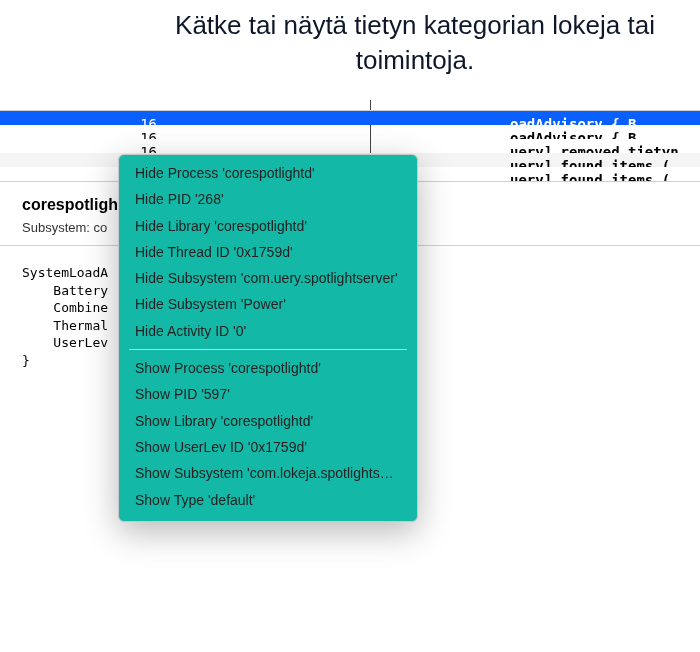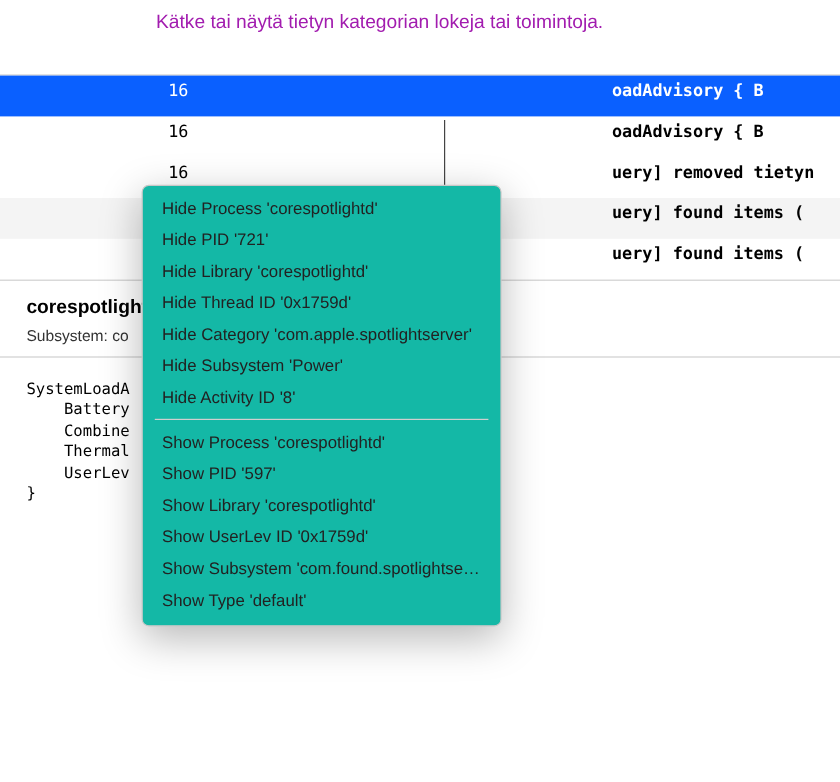--- a/index.html
+++ b/index.html
@@ -5,25 +5,25 @@
     * { margin: 0; padding: 0; box-sizing: border-box; }
     body {
       font-family: -apple-system, BlinkMacSystemFont, "Helvetica Neue", Arial, sans-serif;
       background: #ffffff;
       width: 700px;
       height: 652px;
       position: relative;
       overflow: hidden;
     }
     .caption {
-      text-align: left;
-      font-size: 16px;
+      text-align: center;
+      font-size: 26px;
       line-height: 1.35;
       padding: 8px 0 4px 0;
-      color: #a21caf;
+      color: #0f172a;
       margin-left: 130px;
     }
     .pointer-line {
       position: absolute;
       left: 370px;
       top: 100px;
       width: 1px;
       height: 82px;
       background: #444;
     }
@@ -31,21 +31,21 @@
       border: 1px solid #d0d0d0;
       border-left: none;
       border-right: none;
       margin-top: 28px;
       position: relative;
       font-family: ui-monospace, Menlo, Monaco, monospace;
       font-size: 14px;
     }
     .log-row {
       display: flex;
-      height: 34px;
+      height: 14px;
       line-height: 26px;
       white-space: nowrap;
       overflow: hidden;
     }
     .log-row .col-time {
       width: 165px;
       text-align: right;
       padding-right: 8px;
       flex: 0 0 auto;
     }
@@ -157,26 +157,26 @@
 
 <div class="body-text">SystemLoadA
     Battery
     Combine
     Thermal
     UserLev
 }</div>
 
 <div class="context-menu">
   <div class="menu-item">Hide Process 'corespotlightd'</div>
-  <div class="menu-item">Hide PID '721'</div>
+  <div class="menu-item">Hide PID '268'</div>
   <div class="menu-item">Hide Library 'corespotlightd'</div>
   <div class="menu-item">Hide Thread ID '0x1759d'</div>
-  <div class="menu-item">Hide Category 'com.apple.spotlightserver'</div>
+  <div class="menu-item">Hide Subsystem 'com.uery.spotlightserver'</div>
   <div class="menu-item">Hide Subsystem 'Power'</div>
-  <div class="menu-item">Hide Activity ID '8'</div>
+  <div class="menu-item">Hide Activity ID '0'</div>
   <div class="menu-sep"></div>
   <div class="menu-item">Show Process 'corespotlightd'</div>
   <div class="menu-item">Show PID '597'</div>
   <div class="menu-item">Show Library 'corespotlightd'</div>
   <div class="menu-item">Show UserLev ID '0x1759d'</div>
-  <div class="menu-item">Show Subsystem 'com.found.spotlightserver'</div>
+  <div class="menu-item">Show Subsystem 'com.lokeja.spotlightserver'</div>
   <div class="menu-item">Show Type 'default'</div>
 </div>
 
 </body></html>

